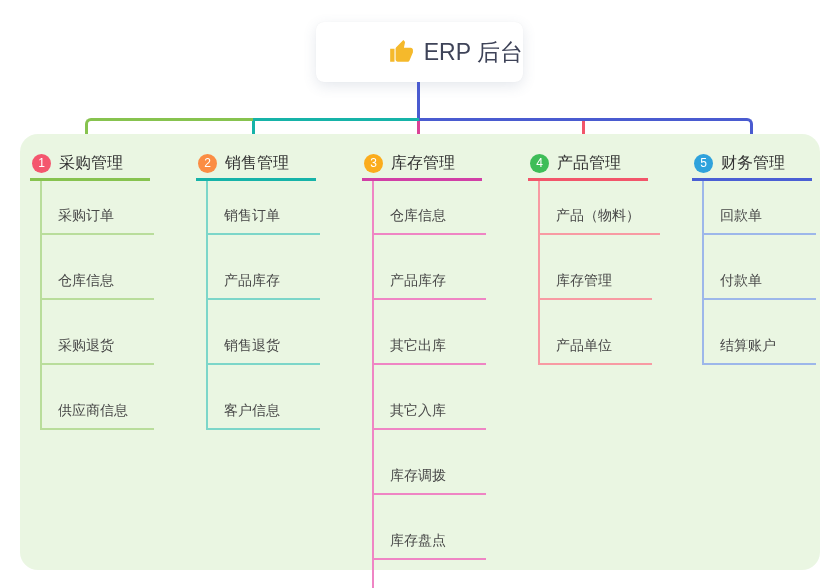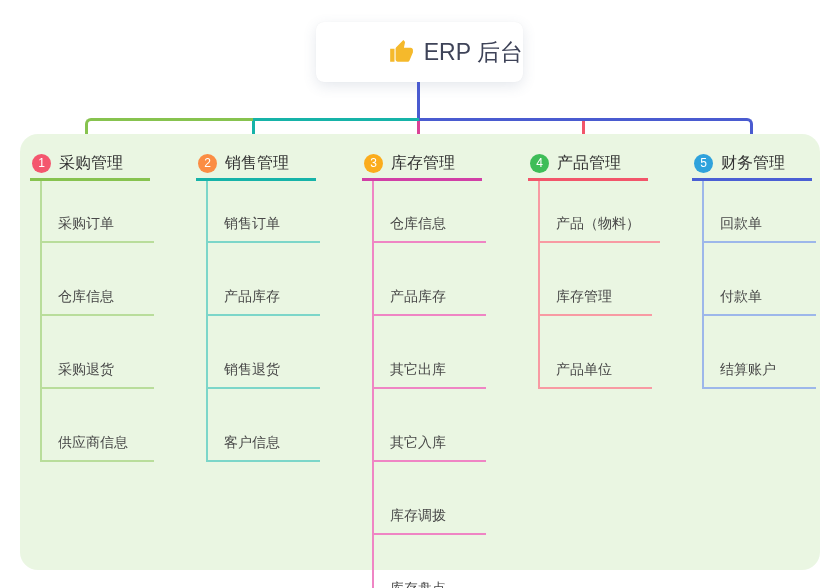--- a/index.html
+++ b/index.html
@@ -53,21 +53,21 @@
     flex:0 0 auto;
   }
   .children{
     list-style:none;margin:0;padding:0;
     position:absolute;left:10px;top:33px;
     border-left:2px solid var(--light);
   }
   .children li{
     height:55px;display:flex;align-items:flex-end;
     width:max-content;min-width:76px;
-    padding:8px 20px 8px 16px;box-sizing:content-box;
+    padding:0 20px 8px 16px;box-sizing:content-box;
     border-bottom:2px solid var(--light);
     font-size:14px;color:#484848;white-space:nowrap;
   }
   .children li:first-child{height:44px;}
 </style>
 </head>
 <body style="--trunk: #4a5bd0; --busGreen: #87c34f; --busTeal: #16b3a8; --busBlue: #4a5bd0; --dropPink: #da4397; --dropRed: #f2556a;">
 
 <div class="root-card">
   <svg viewBox="0 0 24 24" aria-hidden="true">

